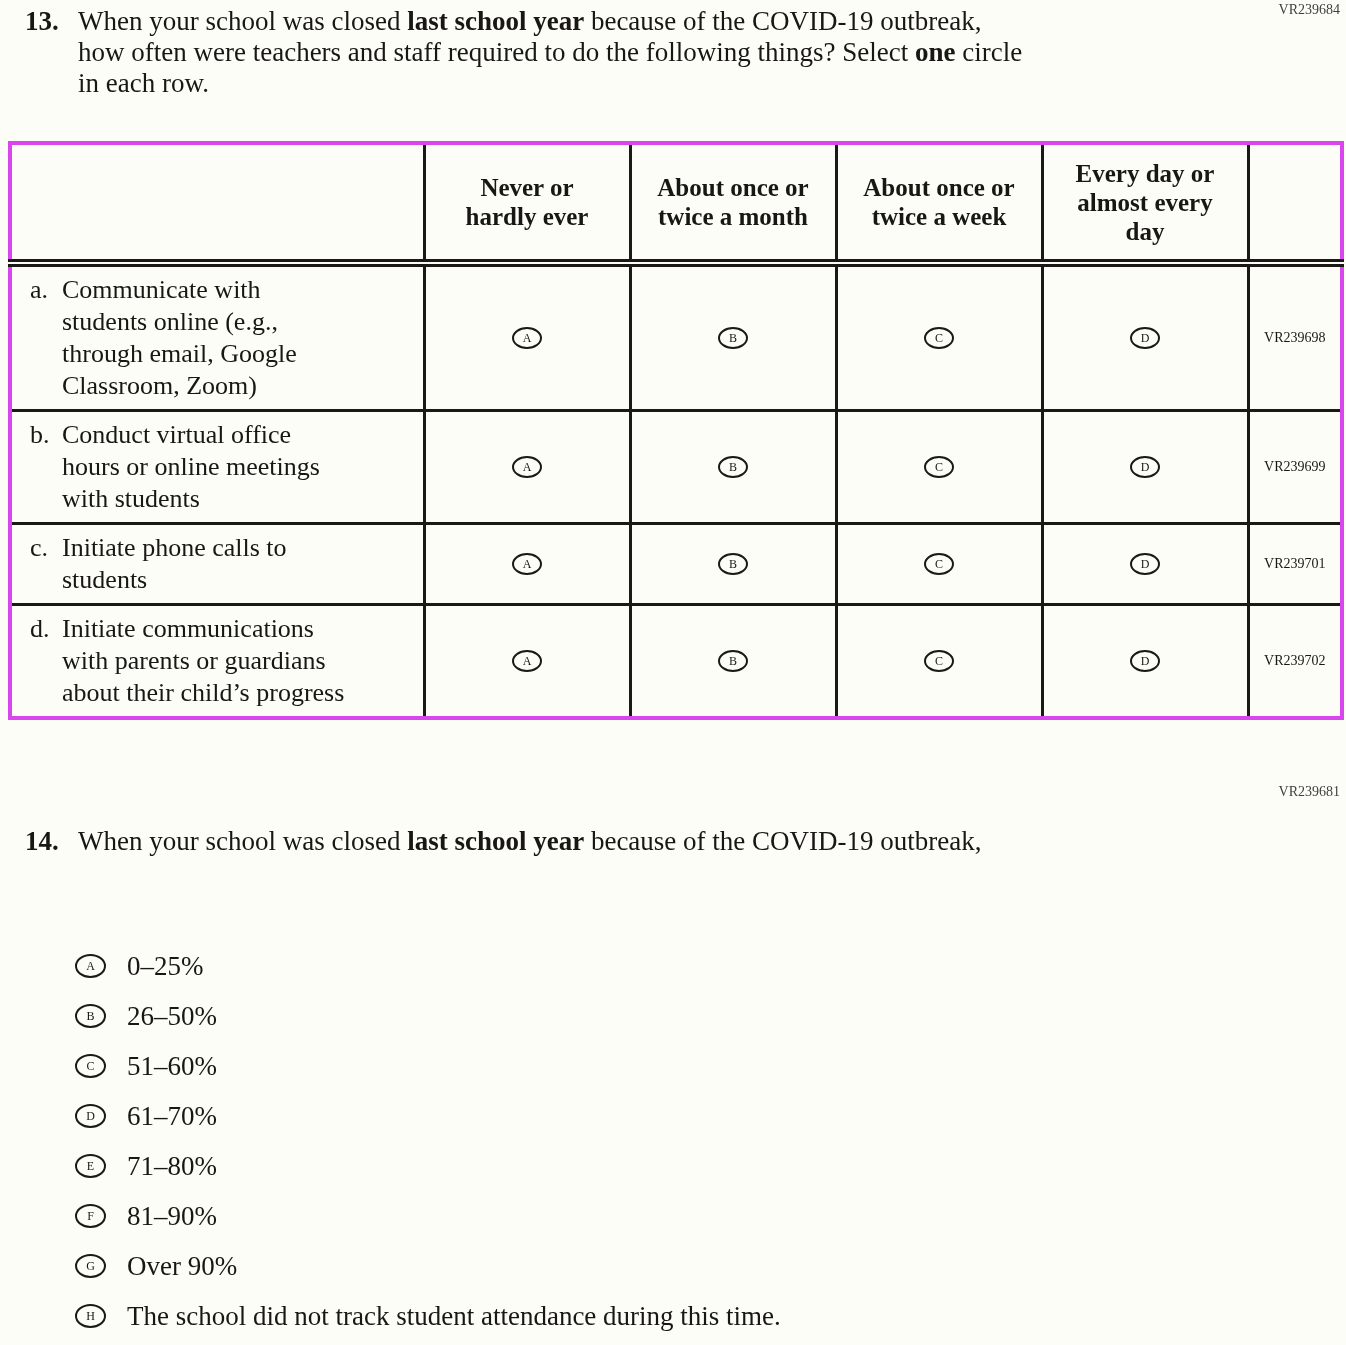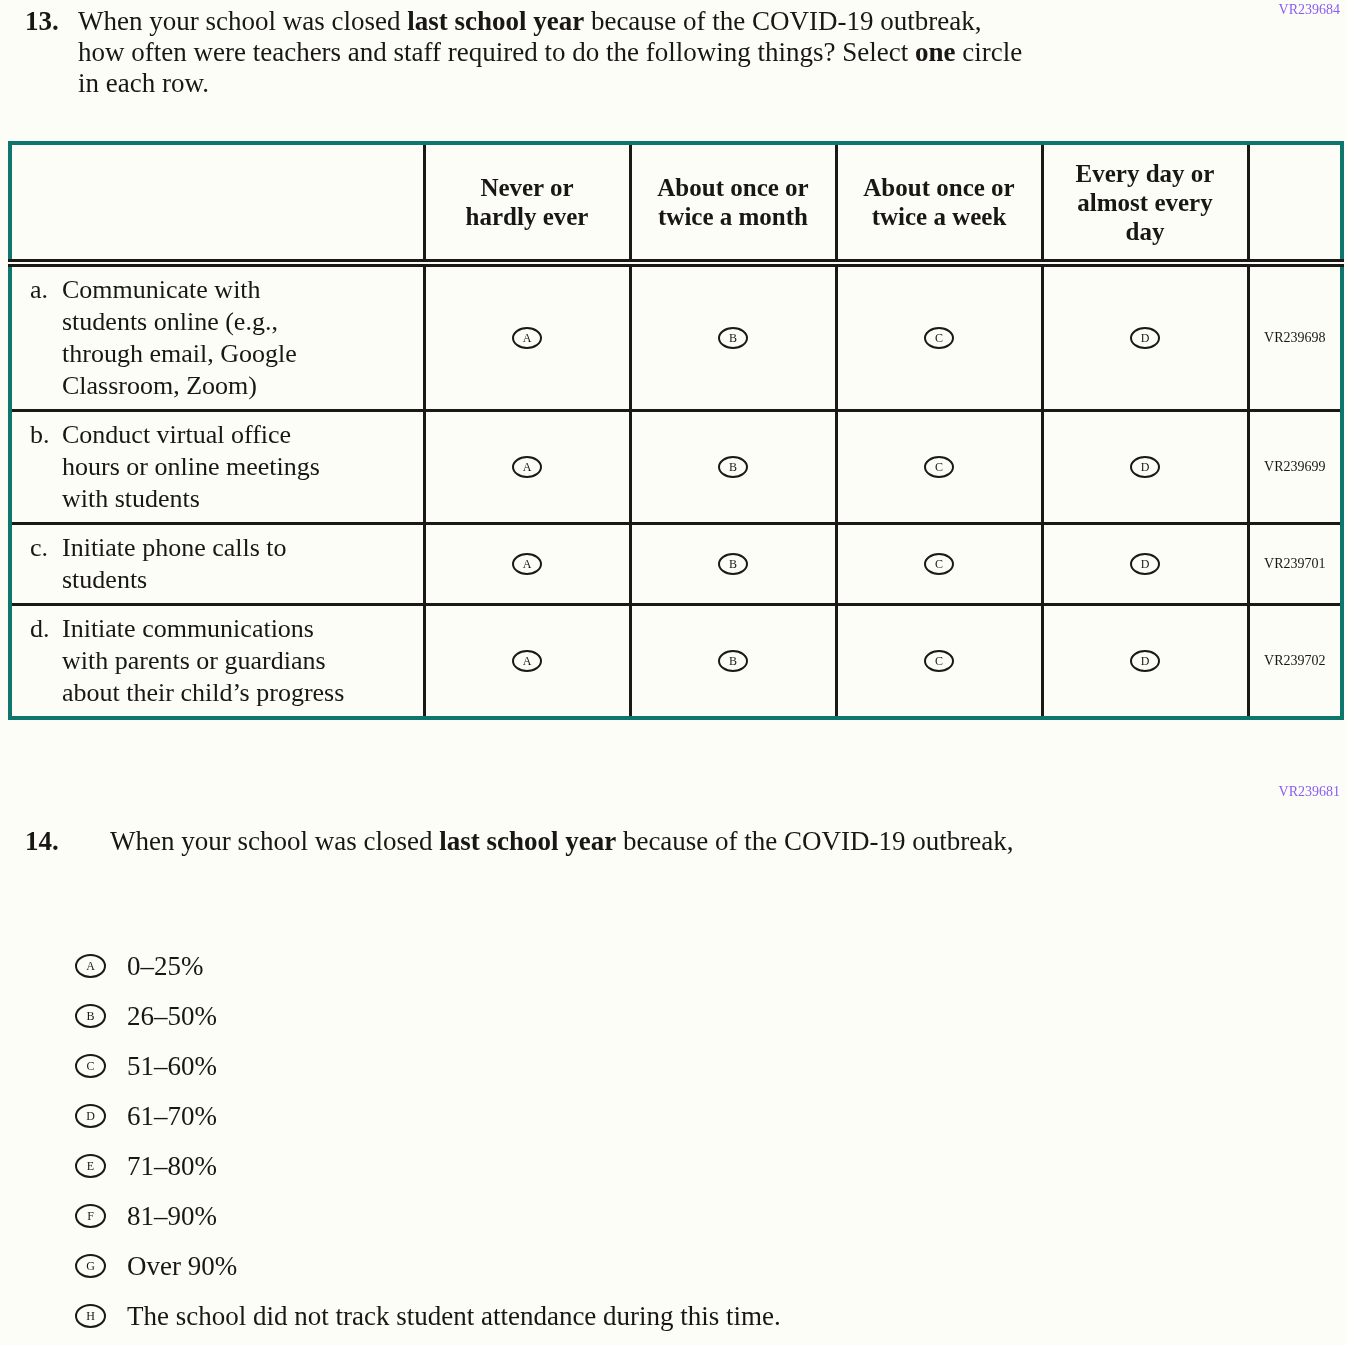--- a/index.html
+++ b/index.html
@@ -9,45 +9,45 @@
     height: 1345px;
     background: #fdfdf8;
     color: #181714;
     font-family: "Liberation Serif", serif;
     overflow: hidden;
   }
   .vr-code {
     position: absolute;
     right: 6px;
     font-size: 14px;
-    color: #8b5cf6;
+    color: #404040;
   }
   #q13-code { top: 2px; }
   #q14-code { top: 784px; margin-left: 29px; }
 
   .q-block {
     position: absolute;
     left: 25px;
     display: flex;
     font-size: 27px;
     line-height: 31px;
   }
   #q13-block { top: 6px; }
-  #q14-block { top: 826px; gap: 32px; }
+  #q14-block { top: 826px; }
   .q-num { font-weight: bold; width: 53px; flex: none; }
   .q-text .b { font-weight: bold; text-align: right; }
 
   table.freq {
     position: absolute;
     top: 141px;
     left: 8px;
     width: 1332px;
     border-collapse: collapse;
     table-layout: fixed;
-    border: 4px solid #0f766e;
+    border: 4px solid #d946ef;
   }
   table.freq th, table.freq td {
     border: 3px solid #1a1916;
     padding: 0;
   }
   table.freq thead th {
     height: 106px;
     border-bottom: 8px double #1a1916;
     font-size: 25px;
     line-height: 29px;

